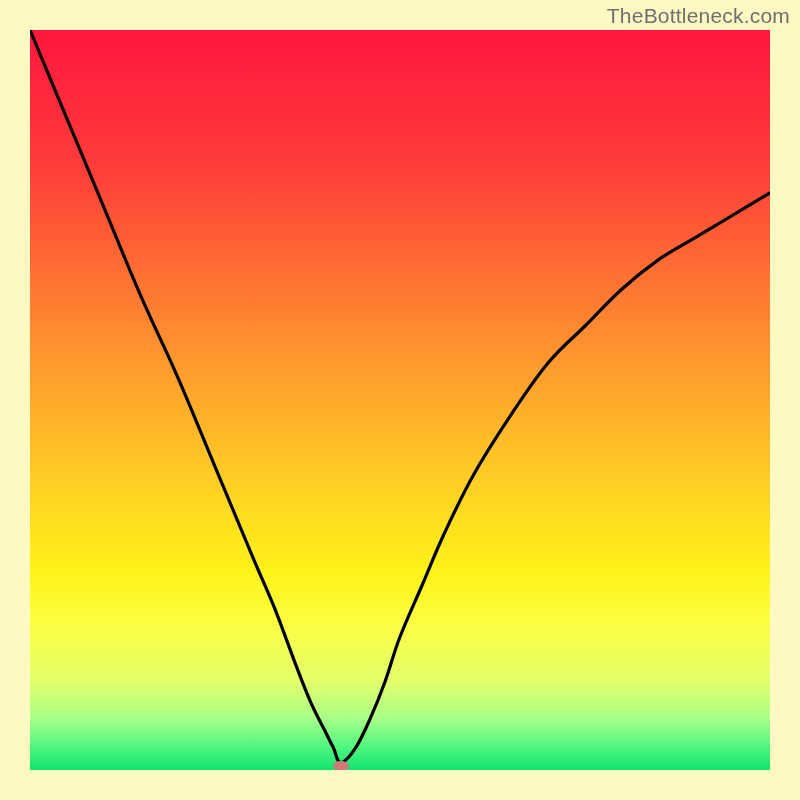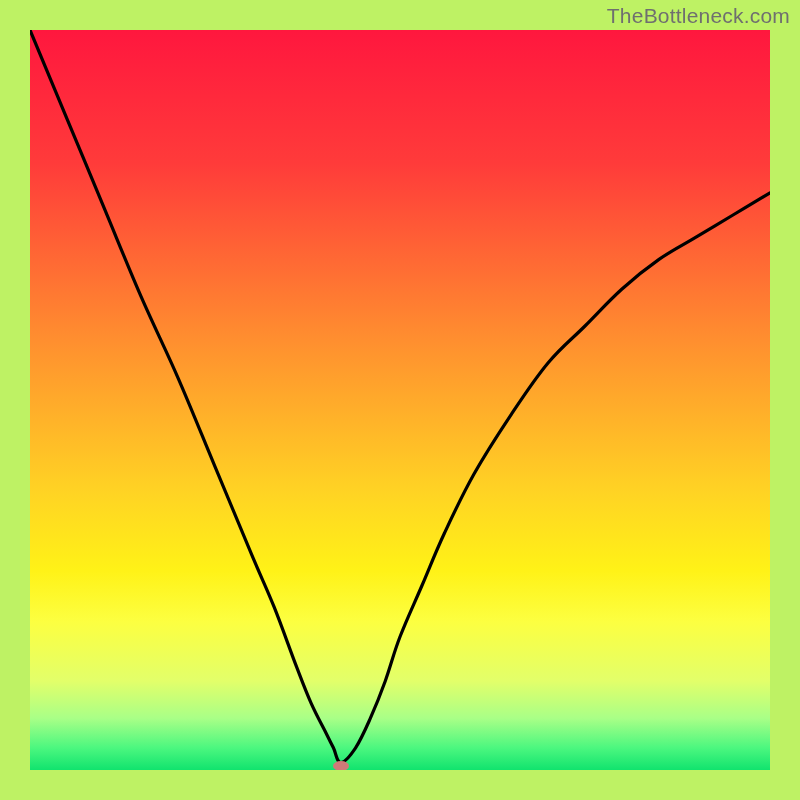--- a/index.html
+++ b/index.html
@@ -8,21 +8,21 @@
     width: 800px;
     height: 800px;
     background: #000;
     font-family: Arial, Helvetica, sans-serif;
     overflow: hidden;
   }
   .frame {
     position: relative;
     width: 800px;
     height: 800px;
-    background: #bef264;
+    background: #fef9c3;
   }
   .plot-area {
     position: absolute;
     left: 30px;
     top: 30px;
     width: 740px;
     height: 740px;
     overflow: hidden;
   }
   .gradient-bg {

